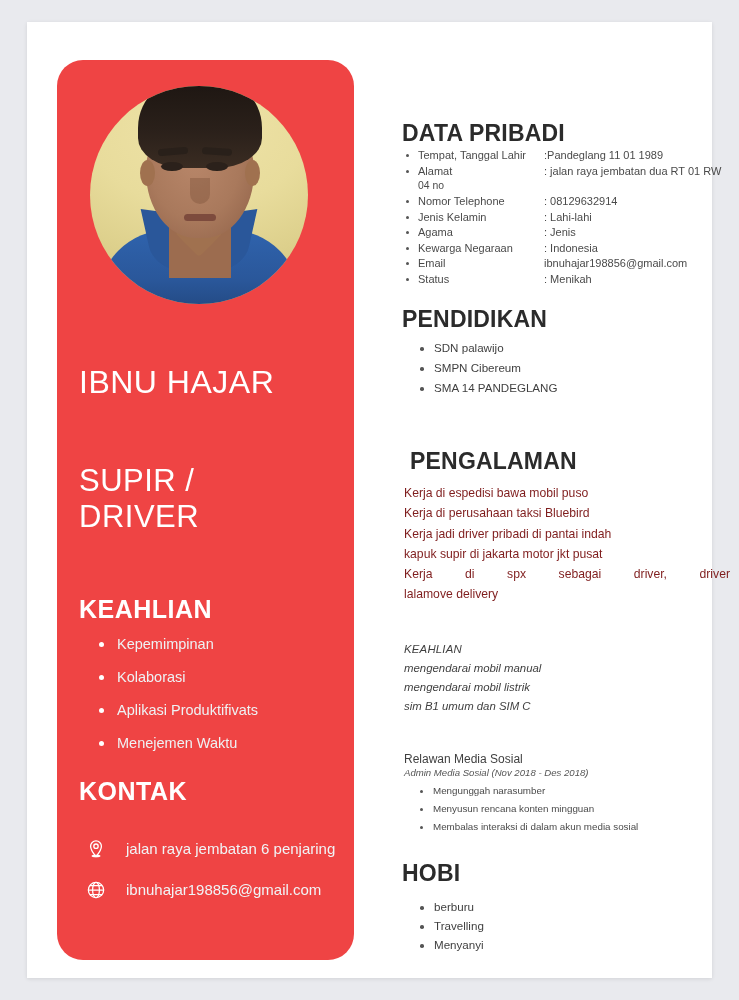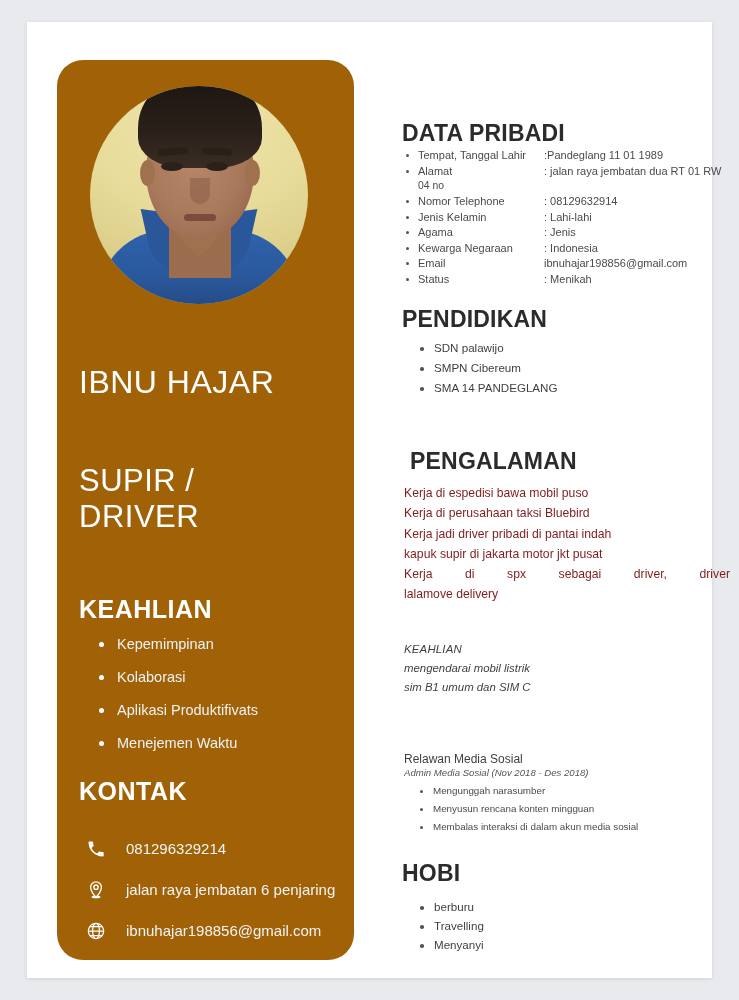--- a/index.html
+++ b/index.html
@@ -24,21 +24,21 @@
     box-shadow: 0 1px 4px rgba(0,0,0,0.10);
   }
 
   
   #sidebar {
     position: absolute;
     left: 30px;
     top: 38px;
     width: 297px;
     height: 900px;
-    background: #a16207;
+    background: #ef4444;
     border-radius: 26px;
     overflow: hidden;
     color: #ffffff;
   }
 
   
   #photo-wrap {
     position: absolute;
     left: 33px;
     top: 26px;
@@ -306,28 +306,20 @@
     <ul id="skills-list">
       <li>Kepemimpinan</li>
       <li>Kolaborasi</li>
       <li>Aplikasi Produktifivats</li>
       <li>Menejemen Waktu</li>
     </ul>
 
     <div class="sb-h2" id="contact-head">KONTAK</div>
     <div id="contact-list">
 
-      <div class="contact-row">
-        <span class="contact-icon">
-          <svg width="20" height="20" viewBox="0 0 24 24" fill="#ffffff">
-            <path d="M6.6 10.8c1.5 2.9 3.7 5.1 6.6 6.6l2.2-2.2c.3-.3.7-.4 1.1-.3 1.2.4 2.4.6 3.7.6.6 0 1 .4 1 1V20c0 .6-.4 1-1 1C10.6 21 3 13.4 3 4c0-.6.4-1 1-1h3.5c.6 0 1 .4 1 1 0 1.3.2 2.5.6 3.7.1.4 0 .8-.3 1.1l-2.2 2z"></path>
-          </svg>
-        </span>
-        <span class="contact-text">081296329214</span>
-      </div>
 
       <div class="contact-row">
         <span class="contact-icon">
           <svg width="20" height="20" viewBox="0 0 24 24">
             <path d="M12 2.2c-3.6 0-6.5 2.9-6.5 6.5 0 4.6 6.5 12.4 6.5 12.4s6.5-7.8 6.5-12.4c0-3.6-2.9-6.5-6.5-6.5z" fill="none" stroke="#ffffff" stroke-width="1.6"></path>
             <circle cx="12" cy="8.6" r="2.6" fill="none" stroke="#ffffff" stroke-width="1.6"></circle>
             <ellipse cx="12" cy="20.4" rx="5.4" ry="1.5" fill="#ffffff"></ellipse>
           </svg>
         </span>
         <span class="contact-text">jalan raya jembatan 6 penjaring</span>
@@ -400,20 +392,21 @@
       <div class="exp-line">Kerja di espedisi bawa mobil puso</div>
       <div class="exp-line">Kerja di perusahaan taksi Bluebird</div>
       <div class="exp-line">Kerja jadi driver pribadi di pantai indah</div>
       <div class="exp-line">kapuk supir di jakarta motor jkt pusat</div>
       <div class="exp-line justified">Kerja di spx sebagai driver, driver</div>
       <div class="exp-line">lalamove delivery</div>
     </div>
 
     <div id="keahlian2">
       <div class="ke-line head">KEAHLIAN</div>
+      <div class="ke-line">mengendarai mobil manual</div>
       <div class="ke-line">mengendarai mobil listrik</div>
       <div class="ke-line">sim B1 umum dan SIM C</div>
     </div>
 
     <div id="relawan">
       <div class="rel-title">Relawan Media Sosial</div>
       <div class="rel-sub">Admin Media Sosial (Nov 2018 - Des 2018)</div>
       <ul id="rel-list">
         <li>Mengunggah narasumber</li>
         <li>Menyusun rencana konten mingguan</li>

